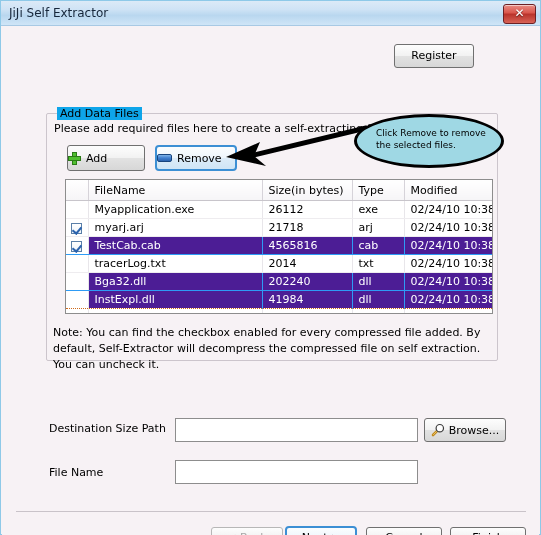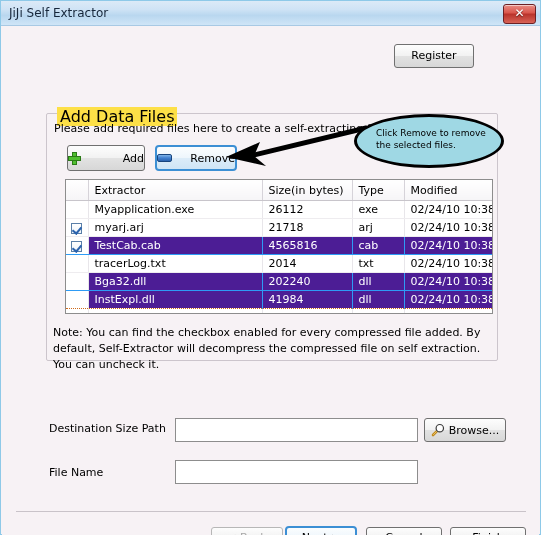--- a/index.html
+++ b/index.html
@@ -98,22 +98,22 @@
     position: absolute;
     box-sizing: border-box;
     border: 1px solid #ccc5cc;
     border-radius: 2px;
     background: transparent;
   }
   .group-label {
     position: absolute;
     top: -7px; left: 10px;
     padding: 0 3px;
-    background: #fde047;
-    font-size: 16px;
+    background: #0ea5e9;
+    font-size: 11px;
     color: #000000;
     white-space: nowrap;
   }
 
   #group-add-files { left: 44px; top: 87px; width: 452px; height: 248px; }
   #group-destination { left: 44px; top: 347px; width: 452px; height: 115px; }
 
   .group-desc {
     position: absolute;
     font-size: 11px;
@@ -121,21 +121,21 @@
     white-space: nowrap;
   }
   #add-files-desc { left: 7px; top: 8px; }
   #destination-desc { left: 7px; top: 9px; }
 
   
   #add-button    { left: 20px; top: 31px; width: 78px; height: 26px; }
   #remove-button { left: 108px; top: 31px; width: 82px; height: 26px; }
   .iconbtn-inner {
     position: absolute; left: 0; top: 0; right: 0; bottom: 0;
-    display: flex; align-items: center; justify-content: space-between; gap: 5px;
+    display: flex; align-items: center; justify-content: flex-start; gap: 5px;
   }
   .plus-icon {
     position: relative;
     width: 13px; height: 13px;
     flex: 0 0 13px;
   }
   .plus-icon::before, .plus-icon::after {
     content: "";
     position: absolute;
     background: #4fbf2f;
@@ -353,21 +353,21 @@
         <colgroup>
           <col class="col-chk">
             <col class="col-name">
             <col class="col-size">
             <col class="col-type">
             <col class="col-mod">
         </colgroup>
         <thead>
           <tr>
             <th></th>
-            <th>Extractor</th>
+            <th>FileName</th>
             <th>Size(in bytes)</th>
             <th>Type</th>
             <th>Modified</th>
           </tr>
         </thead>
         <tbody id="file-table-body">
             <tr>
               <td class="cell-chk"></td>
               <td>Myapplication.exe</td>
               <td>26112</td>

